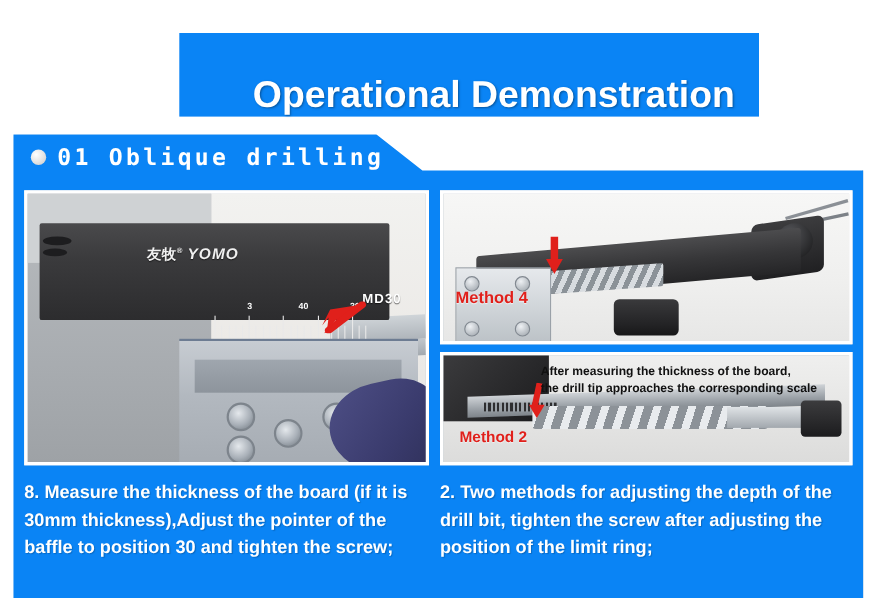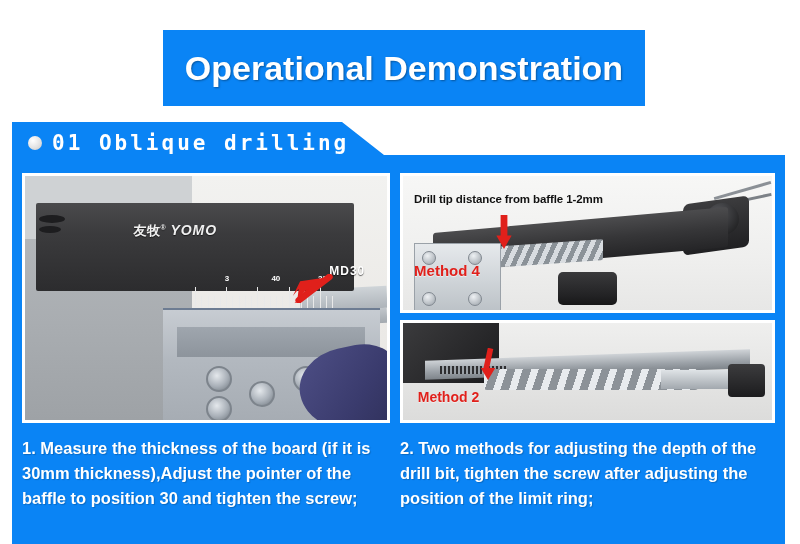--- a/index.html
+++ b/index.html
@@ -5,21 +5,21 @@
   html,body{margin:0;padding:0;}
   body{
     width:800px;height:544px;overflow:hidden;background:#ffffff;
     font-family:"Liberation Sans",sans-serif;
   }
   .page{position:relative;width:800px;height:544px;background:#fff;}
 
   
   .title-banner{
     position:absolute;left:163px;top:30px;width:482px;height:76px;
-    background:#0a84f5;display:flex;align-items:center;justify-content:center;
+    background:#0a84f5;display:flex;align-items:flex-end;justify-content:center;padding-left:45px;
   }
   .title-banner .title-text{
     color:#ffffff;font-size:34px;font-weight:bold;letter-spacing:0px;
     text-shadow:1px 1px 2px rgba(0,0,0,.35);white-space:nowrap;
   }
 
   
   .blue-panel{
     position:absolute;left:12px;top:122px;width:773px;height:422px;
     background:#0a84f5;
@@ -281,40 +281,43 @@
         <div class="rt-clamp">
           <span class="cbolt" style="left:8%;top:10%"></span>
           <span class="cbolt" style="left:62%;top:10%"></span>
           <span class="cbolt" style="left:8%;top:72%"></span>
           <span class="cbolt" style="left:62%;top:72%"></span>
         </div>
         <svg class="rt-arrow" viewBox="0 0 20 40">
           <rect x="6" y="0" width="8" height="25" fill="#e0201b"></rect>
           <path d="M1 24 L19 24 L10 40 Z" fill="#e0201b"></path>
         </svg>
-        <div class="rt-cap">Drill tip distance from baffle 1-2mm</div>
         <div class="rt-method">Method 4</div>
       </div>
 
       <div class="photo photo-rb">
         <div class="rb-bg"></div>
         <div class="rb-dark"></div>
         <div class="rb-plate"></div>
         <div class="rb-scale"></div>
         <div class="rb-flute"></div>
         <div class="rb-shank"></div>
         <div class="rb-chuck"></div>
         <svg class="rb-arrow" viewBox="0 0 20 40">
           <rect x="7" y="0" width="7" height="26" fill="#e0201b" transform="rotate(12 10 13)"></rect>
           <path d="M1 25 L19 25 L10 40 Z" fill="#e0201b"></path>
         </svg>
+        <div class="rb-cap">
+          <div>After measuring the thickness of the board,</div>
+          <div>the drill tip approaches the corresponding scale</div>
+        </div>
         <div class="rb-method">Method 2</div>
       </div>
 
     </div>
   </div>
 
   <div class="captions">
-    <div class="caption cap-left">1. Measure the thickness of the board (if it is 30mm thickness),Adjust the pointer of the baffle to position 30 and tighten the screw;</div>
+    <div class="caption cap-left">8. Measure the thickness of the board (if it is 30mm thickness),Adjust the pointer of the baffle to position 30 and tighten the screw;</div>
     <div class="caption cap-right">2. Two methods for adjusting the depth of the drill bit, tighten the screw after adjusting the position of the limit ring;</div>
   </div>
 
 </div>
 
 </body></html>

